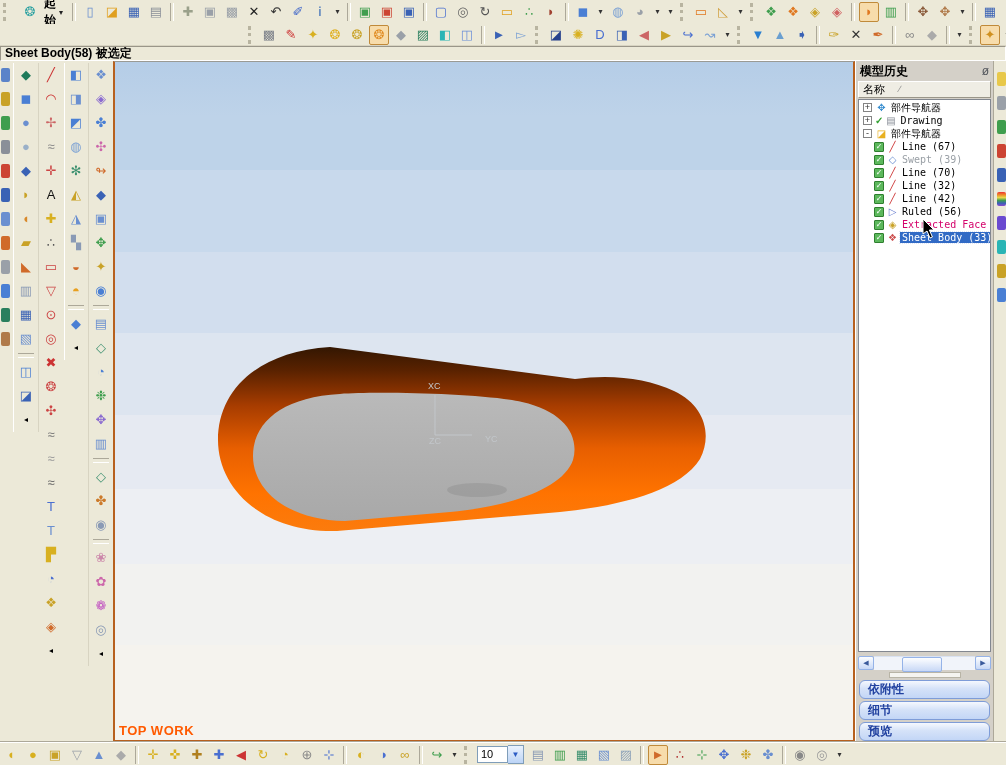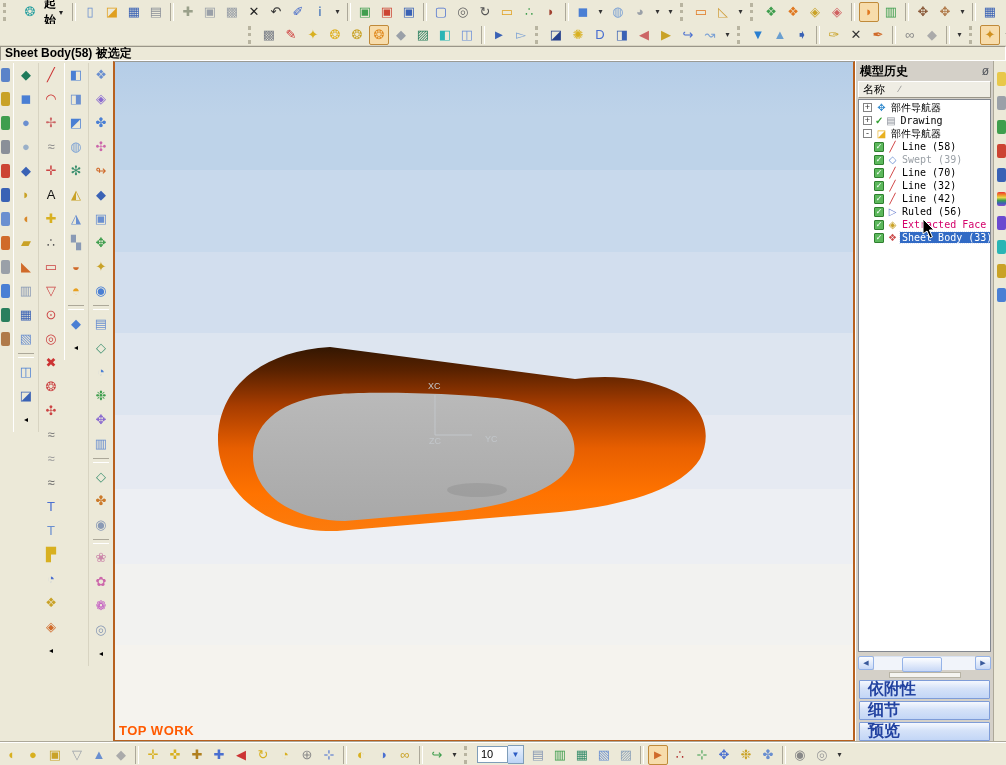--- a/index.html
+++ b/index.html
@@ -70,23 +70,23 @@
   .tlabel.sel{background:#316ac5;color:#fff;outline:1px dotted #dfe6f5;}
   .nav-hscroll{position:absolute;left:2px;right:2px;bottom:72px;height:14px;display:flex;align-items:stretch;}
   .sbtn{width:14px;background:linear-gradient(#fdfeff,#c8d8f6);border:1px solid #95b3e8;border-radius:2px;
       color:#3a5a9c;font-size:7px;display:flex;align-items:center;justify-content:center;flex:0 0 auto;}
   .strack{flex:1;background:#f1f4fa;border-top:1px solid #d9e2f2;position:relative;}
   .sthumb{position:absolute;left:28%;top:0;width:38px;height:100%;
       background:linear-gradient(#fdfeff,#c8d8f6);border:1px solid #95b3e8;border-radius:2px;}
   .nav-splitter{position:absolute;left:2px;right:2px;bottom:64px;height:7px;display:flex;justify-content:center;align-items:center;}
   .nav-splitter span{width:70px;height:4px;background:#f5f4f0;border:1px solid #b8b4a6;}
   .nav-panels{position:absolute;left:2px;right:2px;bottom:2px;height:62px;}
-  .navbar-panel{height:17px;margin:2px 1px;border:1px solid #7e9cd8;border-radius:1px;
+  .navbar-panel{height:17px;margin:2px 1px;border:1px solid #7e9cd8;border-radius:6px;
       background:linear-gradient(#f5f8fe,#d5e2f8 45%,#c3d6f6);color:#2242a0;font-weight:bold;
-      font-size:16px;line-height:16px;padding-left:8px;}
+      font-size:12px;line-height:16px;padding-left:8px;}
   #cursor{position:absolute;left:66px;top:158px;width:14px;height:21px;}
   
   #edgestrip{position:absolute;top:61px;left:993px;width:13px;height:681px;background:#ece9d8;
       border-left:1px solid #aca899;display:flex;flex-direction:column;align-items:flex-end;padding-top:6px;box-sizing:border-box;}
   
   .combo{display:inline-flex;align-items:center;height:17px;margin:0 3px;flex:0 0 auto;}
   .combo-val{width:26px;height:15px;background:#fff;border:1px solid #7f9db9;font-size:11px;
       line-height:15px;padding-left:3px;}
   .combo-btn{width:15px;height:17px;background:linear-gradient(#eaf2fd,#bcd4f6);border:1px solid #7f9db9;
       border-left:none;color:#2a5bc4;font-size:8px;display:flex;align-items:center;justify-content:center;}
@@ -379,21 +379,21 @@
           <span class="tlabel">Drawing</span>
         </div>
         <div class="trow" style="padding-left: 2px;">
           <span class="texp">-</span>
           <span class="tico" style="color: rgb(232, 176, 32);">◪</span>
           <span class="tlabel">部件导航器</span>
         </div>
         <div class="trow" style="padding-left: 15px;">
           <span class="tchk">✓</span>
           <span class="tico" style="color: rgb(204, 51, 51);">╱</span>
-          <span class="tlabel">Line (58)</span>
+          <span class="tlabel">Line (67)</span>
         </div>
         <div class="trow" style="padding-left: 15px;">
           <span class="tchk">✓</span>
           <span class="tico" style="color: rgb(106, 143, 208);">◇</span>
           <span class="tlabel" style="color: rgb(154, 160, 166);">Swept (39)</span>
         </div>
         <div class="trow" style="padding-left: 15px;">
           <span class="tchk">✓</span>
           <span class="tico" style="color: rgb(204, 51, 51);">╱</span>
           <span class="tlabel">Line (70)</span>

